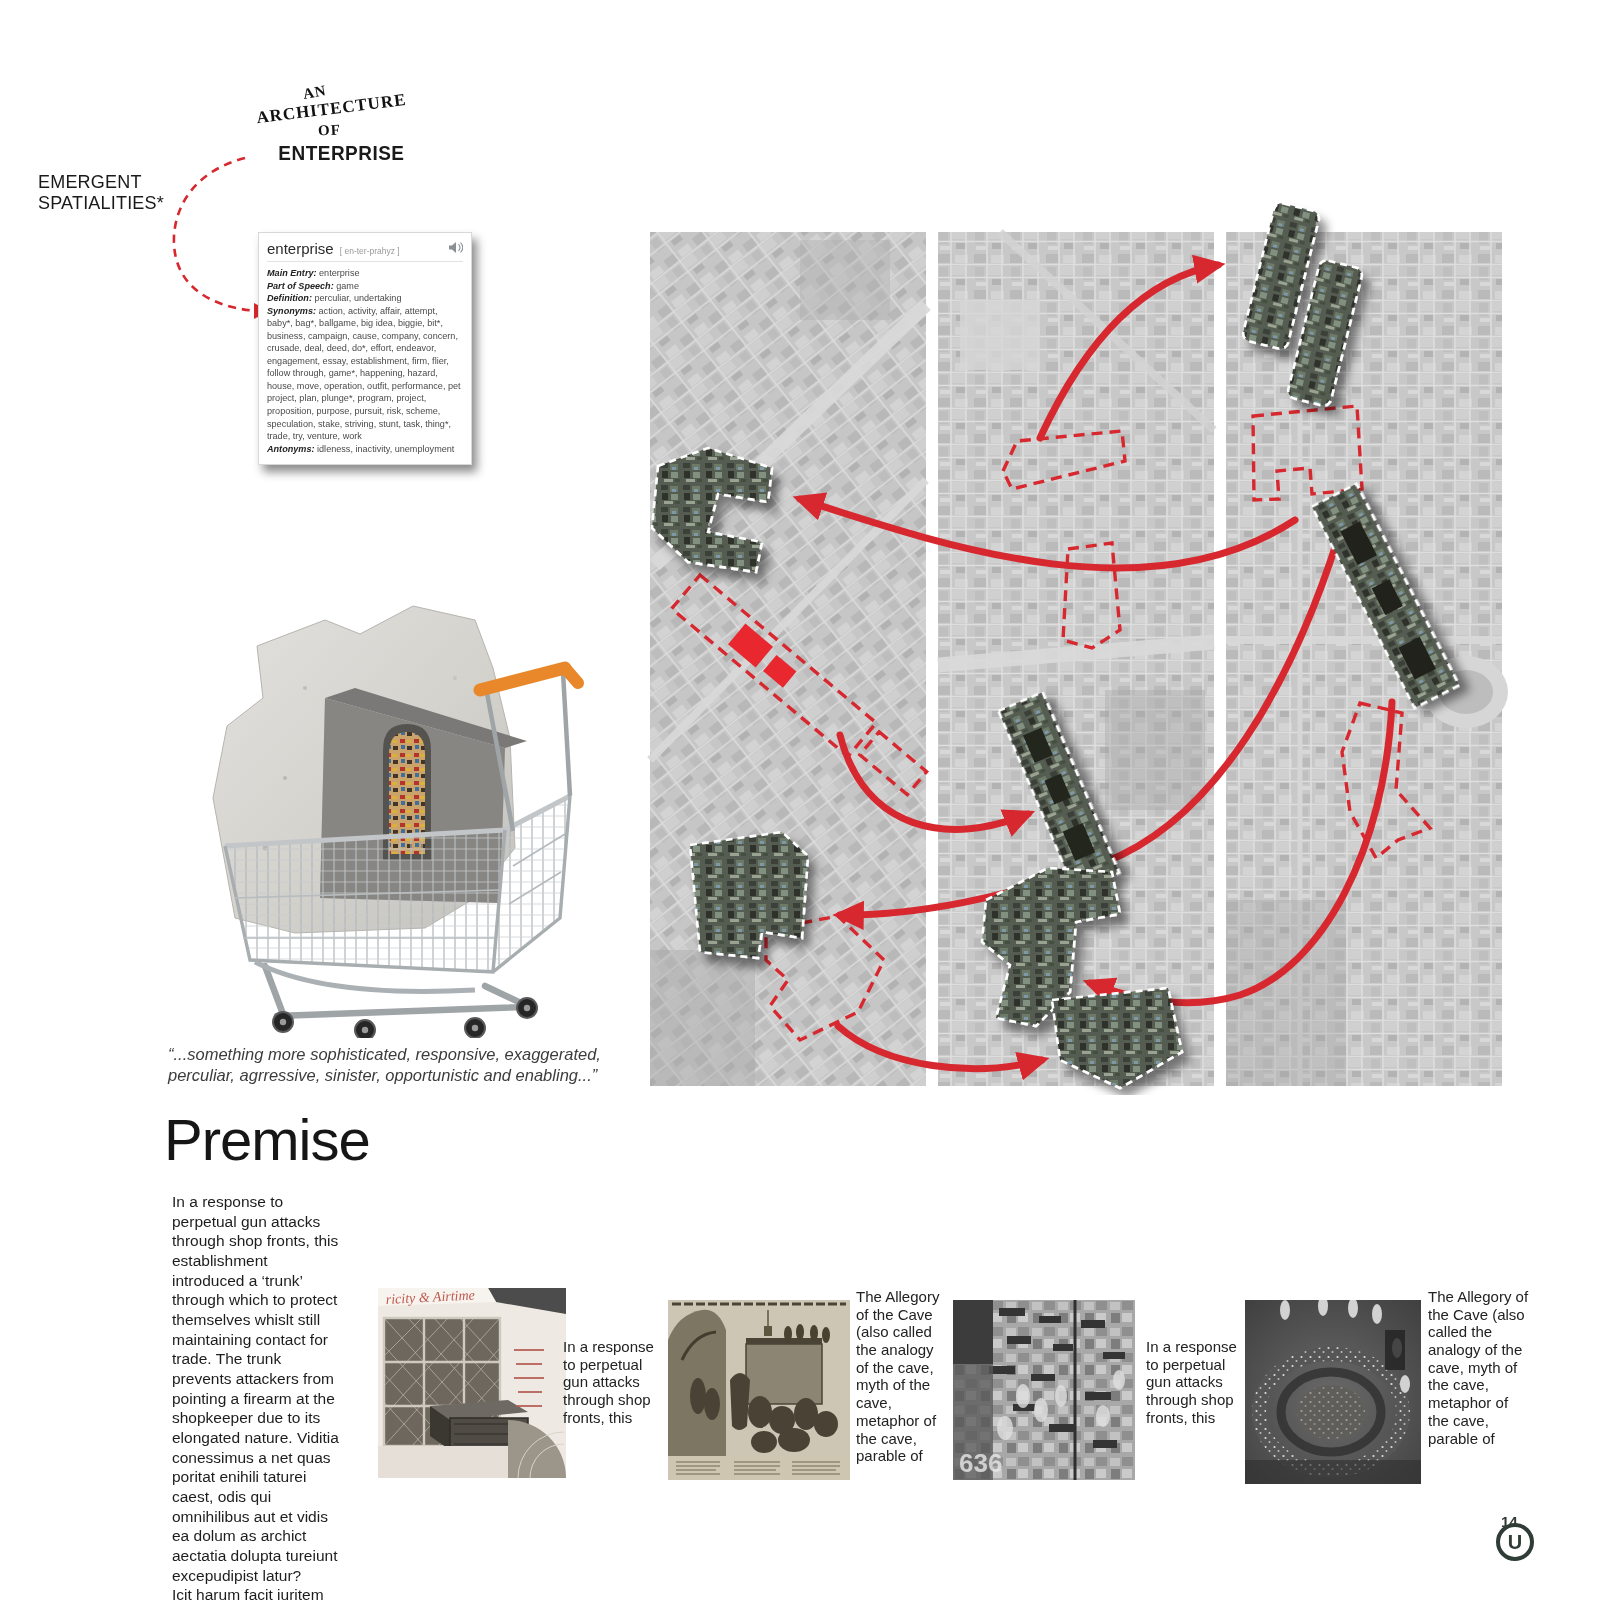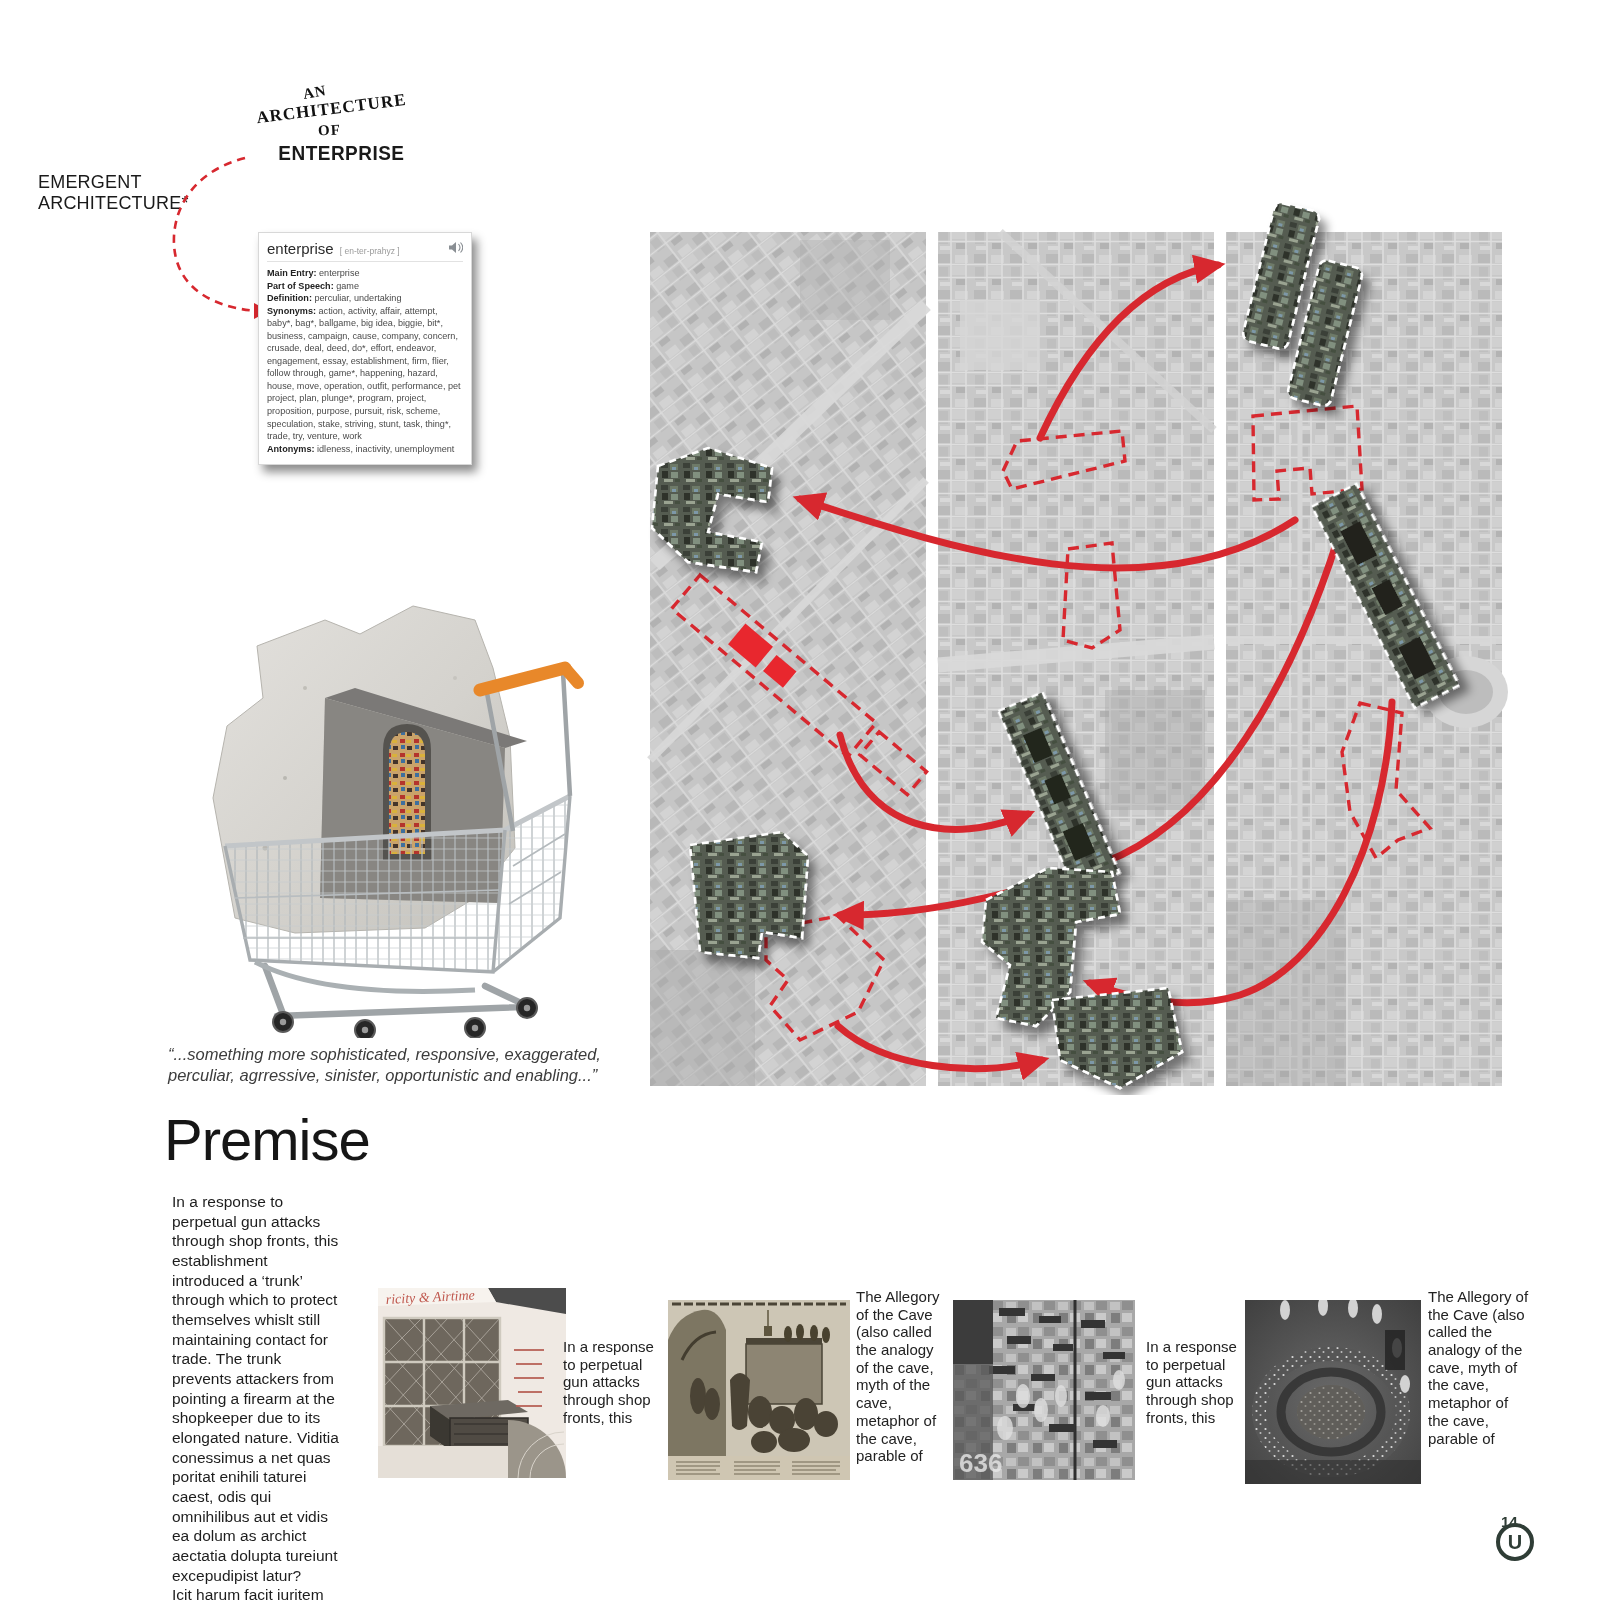--- a/index.html
+++ b/index.html
@@ -16,21 +16,21 @@
   .t-ent{left:275px;top:142px;font-size:20px;font-weight:700;letter-spacing:.5px;
          font-family:"Liberation Sans",sans-serif;transform:scale(.95,1.05);}
 
   
   .dict{left:258px;top:232px;width:214px;background:#fff;border:1px solid #d8d8d8;
         box-shadow:5px 7px 9px rgba(0,0,0,.45);padding:7px 8px 9px 8px;box-sizing:border-box;}
   .dict-head{display:flex;align-items:baseline;gap:6px;border-bottom:1px solid #e2e2e2;padding-bottom:4px;}
   .dict-word{font-size:15px;color:#2b2b2b;}
   .dict-pron{font-size:8.5px;color:#9a9a9a;flex:1;}
   .dict-body{font-size:9.1px;line-height:1.38;color:#4a4a4a;margin-top:5px;}
-  .dict-body b{color:#222;}
+  .dict-body b{color:#222;font-style:italic;}
   .dict-row{margin:0;}
 
   
   .quote{left:168px;top:1044px;width:475px;font-size:16.5px;font-style:italic;color:#3c3c3c;line-height:1.25;}
   .premise-title{left:164px;top:1106px;font-size:58px;font-weight:400;letter-spacing:-1px;color:#161616;}
   .premise-body{left:172px;top:1192px;width:170px;font-size:15.5px;line-height:1.27;color:#1d1d1d;}
   .premise-body .p2{margin-top:0px;}
 
   
   .cap{font-size:15px;line-height:1.18;color:#222;}
@@ -47,21 +47,21 @@
         font-weight:800;font-size:20px;color:#2f3d36;}
   .logo-num{left:1501px;top:1513px;font-size:15px;font-weight:800;color:#2f3d36;}
 </style>
 </head>
 <body>
 
 <div class="page">
 
   <div class="abs emergent">
     <div>EMERGENT</div>
-    <div>ARCHITECTURE*</div>
+    <div>SPATIALITIES*</div>
   </div>
   <div class="abs stencil t-an">AN</div>
   <div class="abs stencil t-arch">ARCHITECTURE</div>
   <div class="abs stencil t-of">OF</div>
   <div class="abs t-ent" style="font-weight:700;">ENTERPRISE</div>
 
   <svg class="abs" style="left:150px;top:140px;" width="130" height="190" viewBox="0 0 130 190">
     <path d="M95,18 C48,30 26,62 24,96 C22,140 52,166 106,171" fill="none" stroke="#d7282f" stroke-width="2.6" stroke-dasharray="8 6"></path>
     <polygon points="104,163 119,171 104,179" fill="#d7282f"></polygon>
   </svg>

